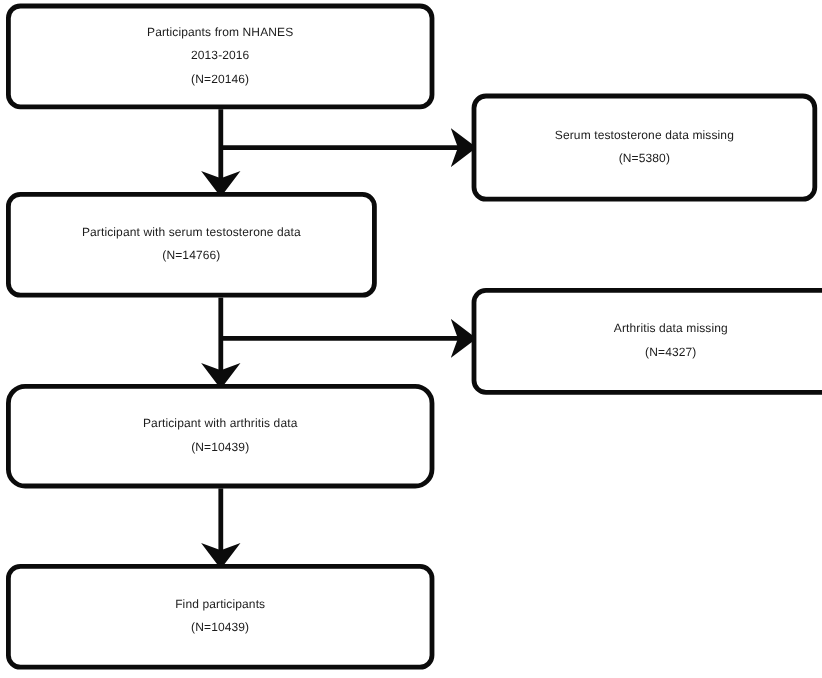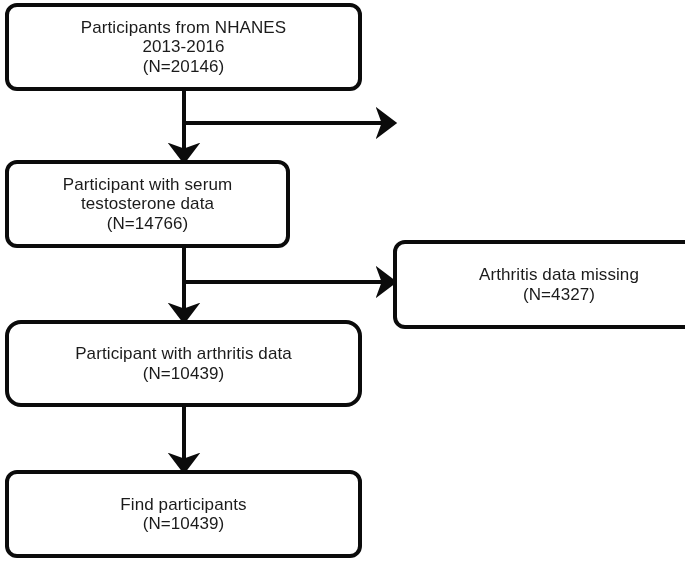--- a/index.html
+++ b/index.html
@@ -30,31 +30,31 @@
     background: #ffffff;
     border: 4px solid #0b0b0b;
     border-radius: 12px;
     display: flex;
     align-items: center;
     justify-content: center;
     text-align: center;
   }
 
   .flow-box .box-text {
-    font-size: 17px;
+    font-size: 10px;
     line-height: 19.5px;
     color: #1b1b1b;
     letter-spacing: 0.1px;
     white-space: pre-line;
     padding: 0 10px;
   }
 
   
   #node-source       { left: 5px;  top: 3px;   width: 357px; height: 88px; }
-  #node-has-testo    { left: 5px;  top: 160px; width: 285px; height: 88px; }
+  #node-has-testo    { left: 5px;  top: 160px; width: 309px; height: 88px; }
   #node-has-arthritis{ left: 5px;  top: 320px; width: 357px; height: 87px; border-radius: 16px; }
   #node-final        { left: 5px;  top: 470px; width: 357px; height: 88px; }
 
   
   #node-excl-testo     { left: 393px; top: 78px;  width: 288px; height: 90px; }
   #node-excl-arthritis { left: 393px; top: 240px; width: 332px; height: 89px; }
 
   .connector-layer {
     position: absolute;
     left: 0;
@@ -99,20 +99,24 @@
       <line x1="184" y1="407" x2="184" y2="463" stroke="#0b0b0b" stroke-width="4" marker-end="url(#arrow-down)"></line>
     </g>
   </svg>
 
   <div class="flow-box" id="node-source">
     <span class="box-text">Participants from NHANES
 2013-2016
 (N=20146)</span>
   </div>
 
+  <div class="flow-box" id="node-excl-testo">
+    <span class="box-text">Serum testosterone data missing
+(N=5380)</span>
+  </div>
 
   <div class="flow-box" id="node-has-testo">
     <span class="box-text">Participant with serum testosterone data
 (N=14766)</span>
   </div>
 
   <div class="flow-box" id="node-excl-arthritis">
     <span class="box-text">Arthritis data missing
 (N=4327)</span>
   </div>

